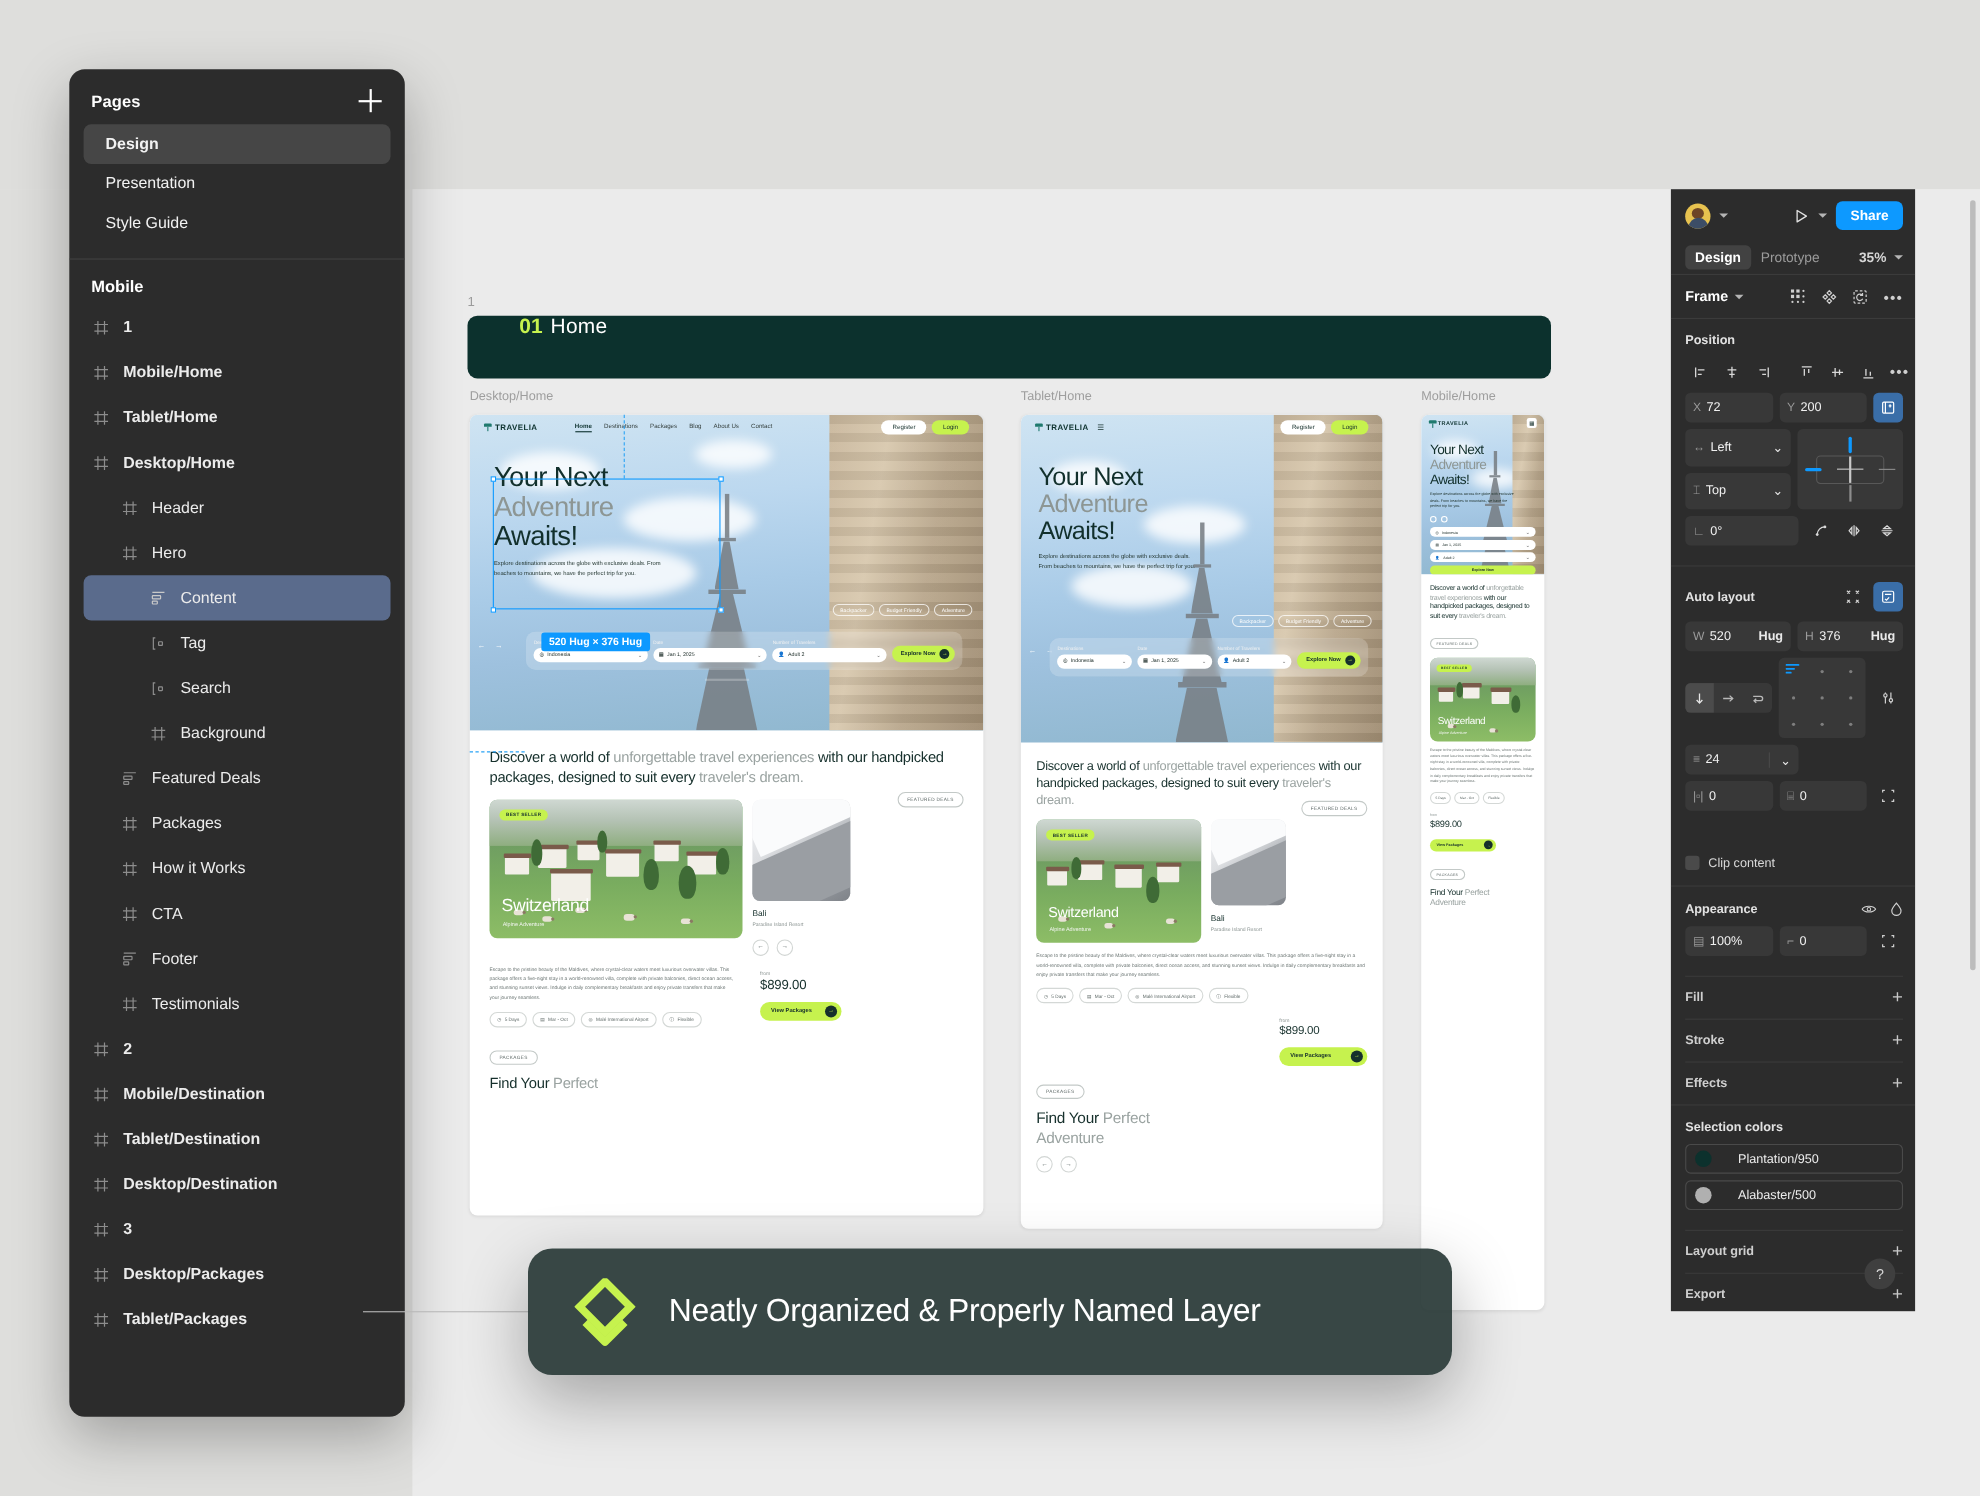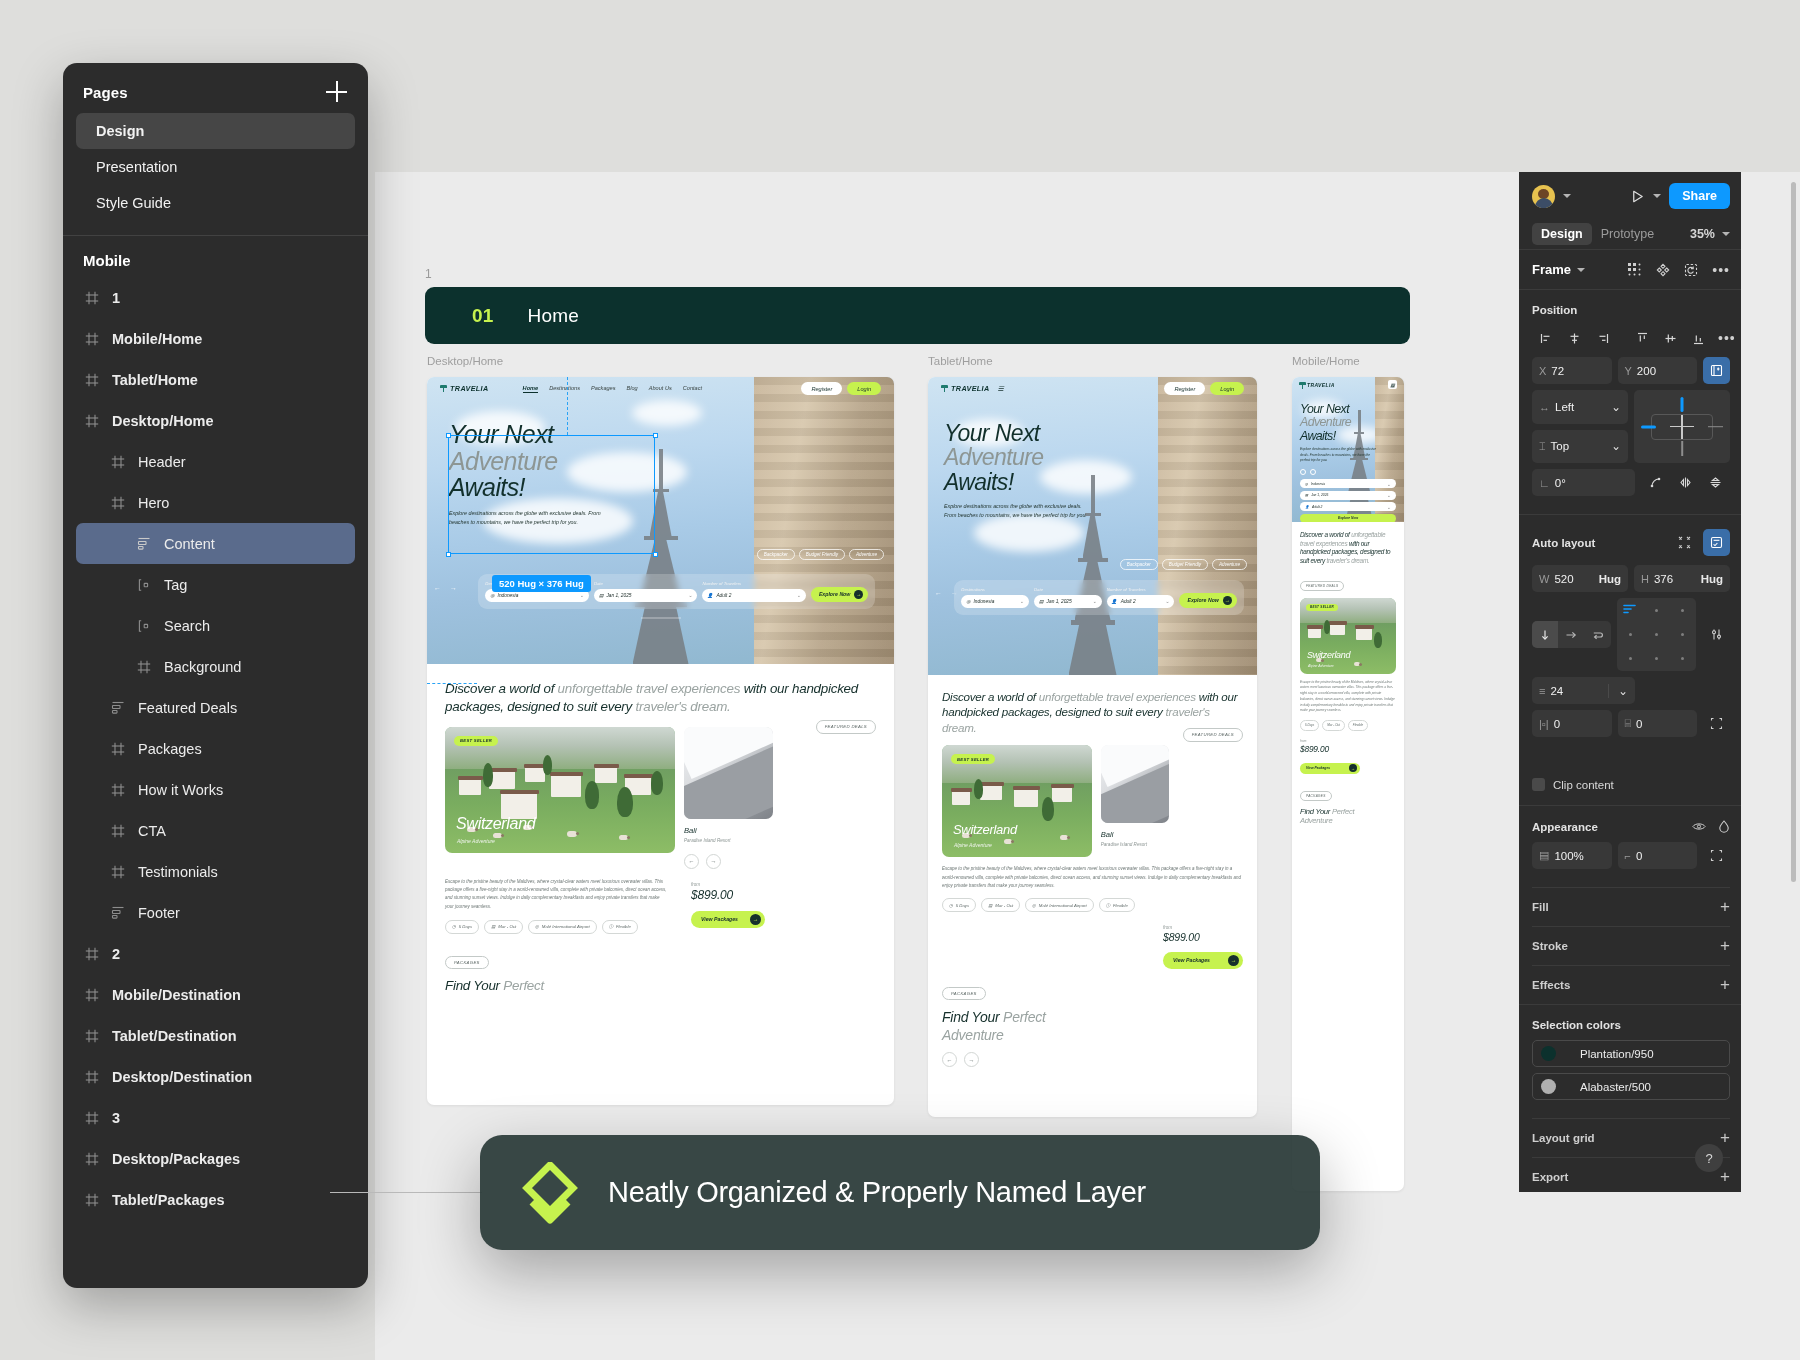--- a/index.html
+++ b/index.html
@@ -112,28 +112,28 @@
 
   .help-btn{position:absolute;right:18px;bottom:20px;width:28px;height:28px;border-radius:50%;background:#3f3f3f;color:#d8d8d8;display:flex;align-items:center;justify-content:center;font-size:13px;cursor:pointer;}
 
   
   .v-scroll{position:absolute;right:4px;top:182px;width:5px;height:700px;border-radius:3px;background:#bcbcbc;}
 
   
   .pg-num{position:absolute;left:425px;top:267px;font-size:12px;color:#9b9b9b;}
   .hdr-band{
     position:absolute;left:425px;top:287px;width:985px;height:57px;
-    background:#0c312d;border-radius:9px;display:flex;align-items:center;padding-left:47px;
-    color:#fff;font-size:19px;letter-spacing:.2px;gap:27px;
+    background:#0c312d;border-radius:9px;display:flex;padding-left:47px;
+    color:#fff;font-size:19px;letter-spacing:.2px;
   }
   .hdr-band b{color:#c6f24e;font-weight:bold;margin-right:7px;}
 
   .frame-label{position:absolute;font-size:11.5px;color:#9e9e9e;}
 
-  .mock{position:absolute;background:#fff;border-radius:7px;overflow:hidden;box-shadow:0 1px 3px rgba(0,0,0,.07);font-style:italic;}
+  .mock{position:absolute;background:#fff;border-radius:7px;overflow:hidden;box-shadow:0 1px 3px rgba(0,0,0,.07);}
   .mock-d{left:427px;top:377px;width:467px;height:728px;}
   .mock-t{left:928px;top:377px;width:329px;height:740px;}
   .mock-m{left:1292px;top:377px;width:112px;height:814px;}
 
   
   .hero{position:relative;width:100%;overflow:hidden;
     background:linear-gradient(175deg,#cfe4f2 0%,#bcd8ef 28%,#a9cbe7 52%,#9ec1de 70%,#8fb7ce 100%);}
   .cloud{position:absolute;border-radius:50%;background:rgba(255,255,255,.82);filter:blur(5px);}
   .bldg{position:absolute;right:0;top:0;bottom:0;width:30%;
     background:linear-gradient(100deg,#c9b79c 0%,#d8c8ae 30%,#b9a78c 60%,#9f8c72 100%);}
@@ -857,41 +857,41 @@
               <path d="M0.8 4 H13.2"></path>
               <path d="M0.8 10 H13.2"></path>
             </g>
           </svg>
         </span>
         <span class="lbl">CTA</span>
       </div>
       <div class="layer-row ind1">
         <span class="lico">
           <svg width="14" height="14" viewBox="0 0 14 14">
-            <g stroke="#c9c9c9" stroke-width="1.1" fill="none">
-              <path d="M4 0.8 V13.2"></path>
-              <path d="M10 0.8 V13.2"></path>
-              <path d="M0.8 4 H13.2"></path>
-              <path d="M0.8 10 H13.2"></path>
-            </g>
-          </svg>
-        </span>
-        <span class="lbl">Testimonials</span>
-      </div>
-      <div class="layer-row ind1">
-        <span class="lico">
-          <svg width="14" height="14" viewBox="0 0 14 14">
             <g fill="none" stroke="#c9c9c9" stroke-width="1.1">
               <path d="M1.5 1.5 H12.5"></path>
               <rect x="1.5" y="4.5" width="7.5" height="3" rx="0.6"></rect>
               <rect x="1.5" y="9.5" width="4.5" height="2.6" rx="0.6"></rect>
             </g>
           </svg>
         </span>
         <span class="lbl">Footer</span>
+      </div>
+      <div class="layer-row ind1">
+        <span class="lico">
+          <svg width="14" height="14" viewBox="0 0 14 14">
+            <g stroke="#c9c9c9" stroke-width="1.1" fill="none">
+              <path d="M4 0.8 V13.2"></path>
+              <path d="M10 0.8 V13.2"></path>
+              <path d="M0.8 4 H13.2"></path>
+              <path d="M0.8 10 H13.2"></path>
+            </g>
+          </svg>
+        </span>
+        <span class="lbl">Testimonials</span>
       </div>
       <div class="layer-row ind0 bold">
         <span class="lico">
           <svg width="14" height="14" viewBox="0 0 14 14">
             <g stroke="#c9c9c9" stroke-width="1.1" fill="none">
               <path d="M4 0.8 V13.2"></path>
               <path d="M10 0.8 V13.2"></path>
               <path d="M0.8 4 H13.2"></path>
               <path d="M0.8 10 H13.2"></path>
             </g>

